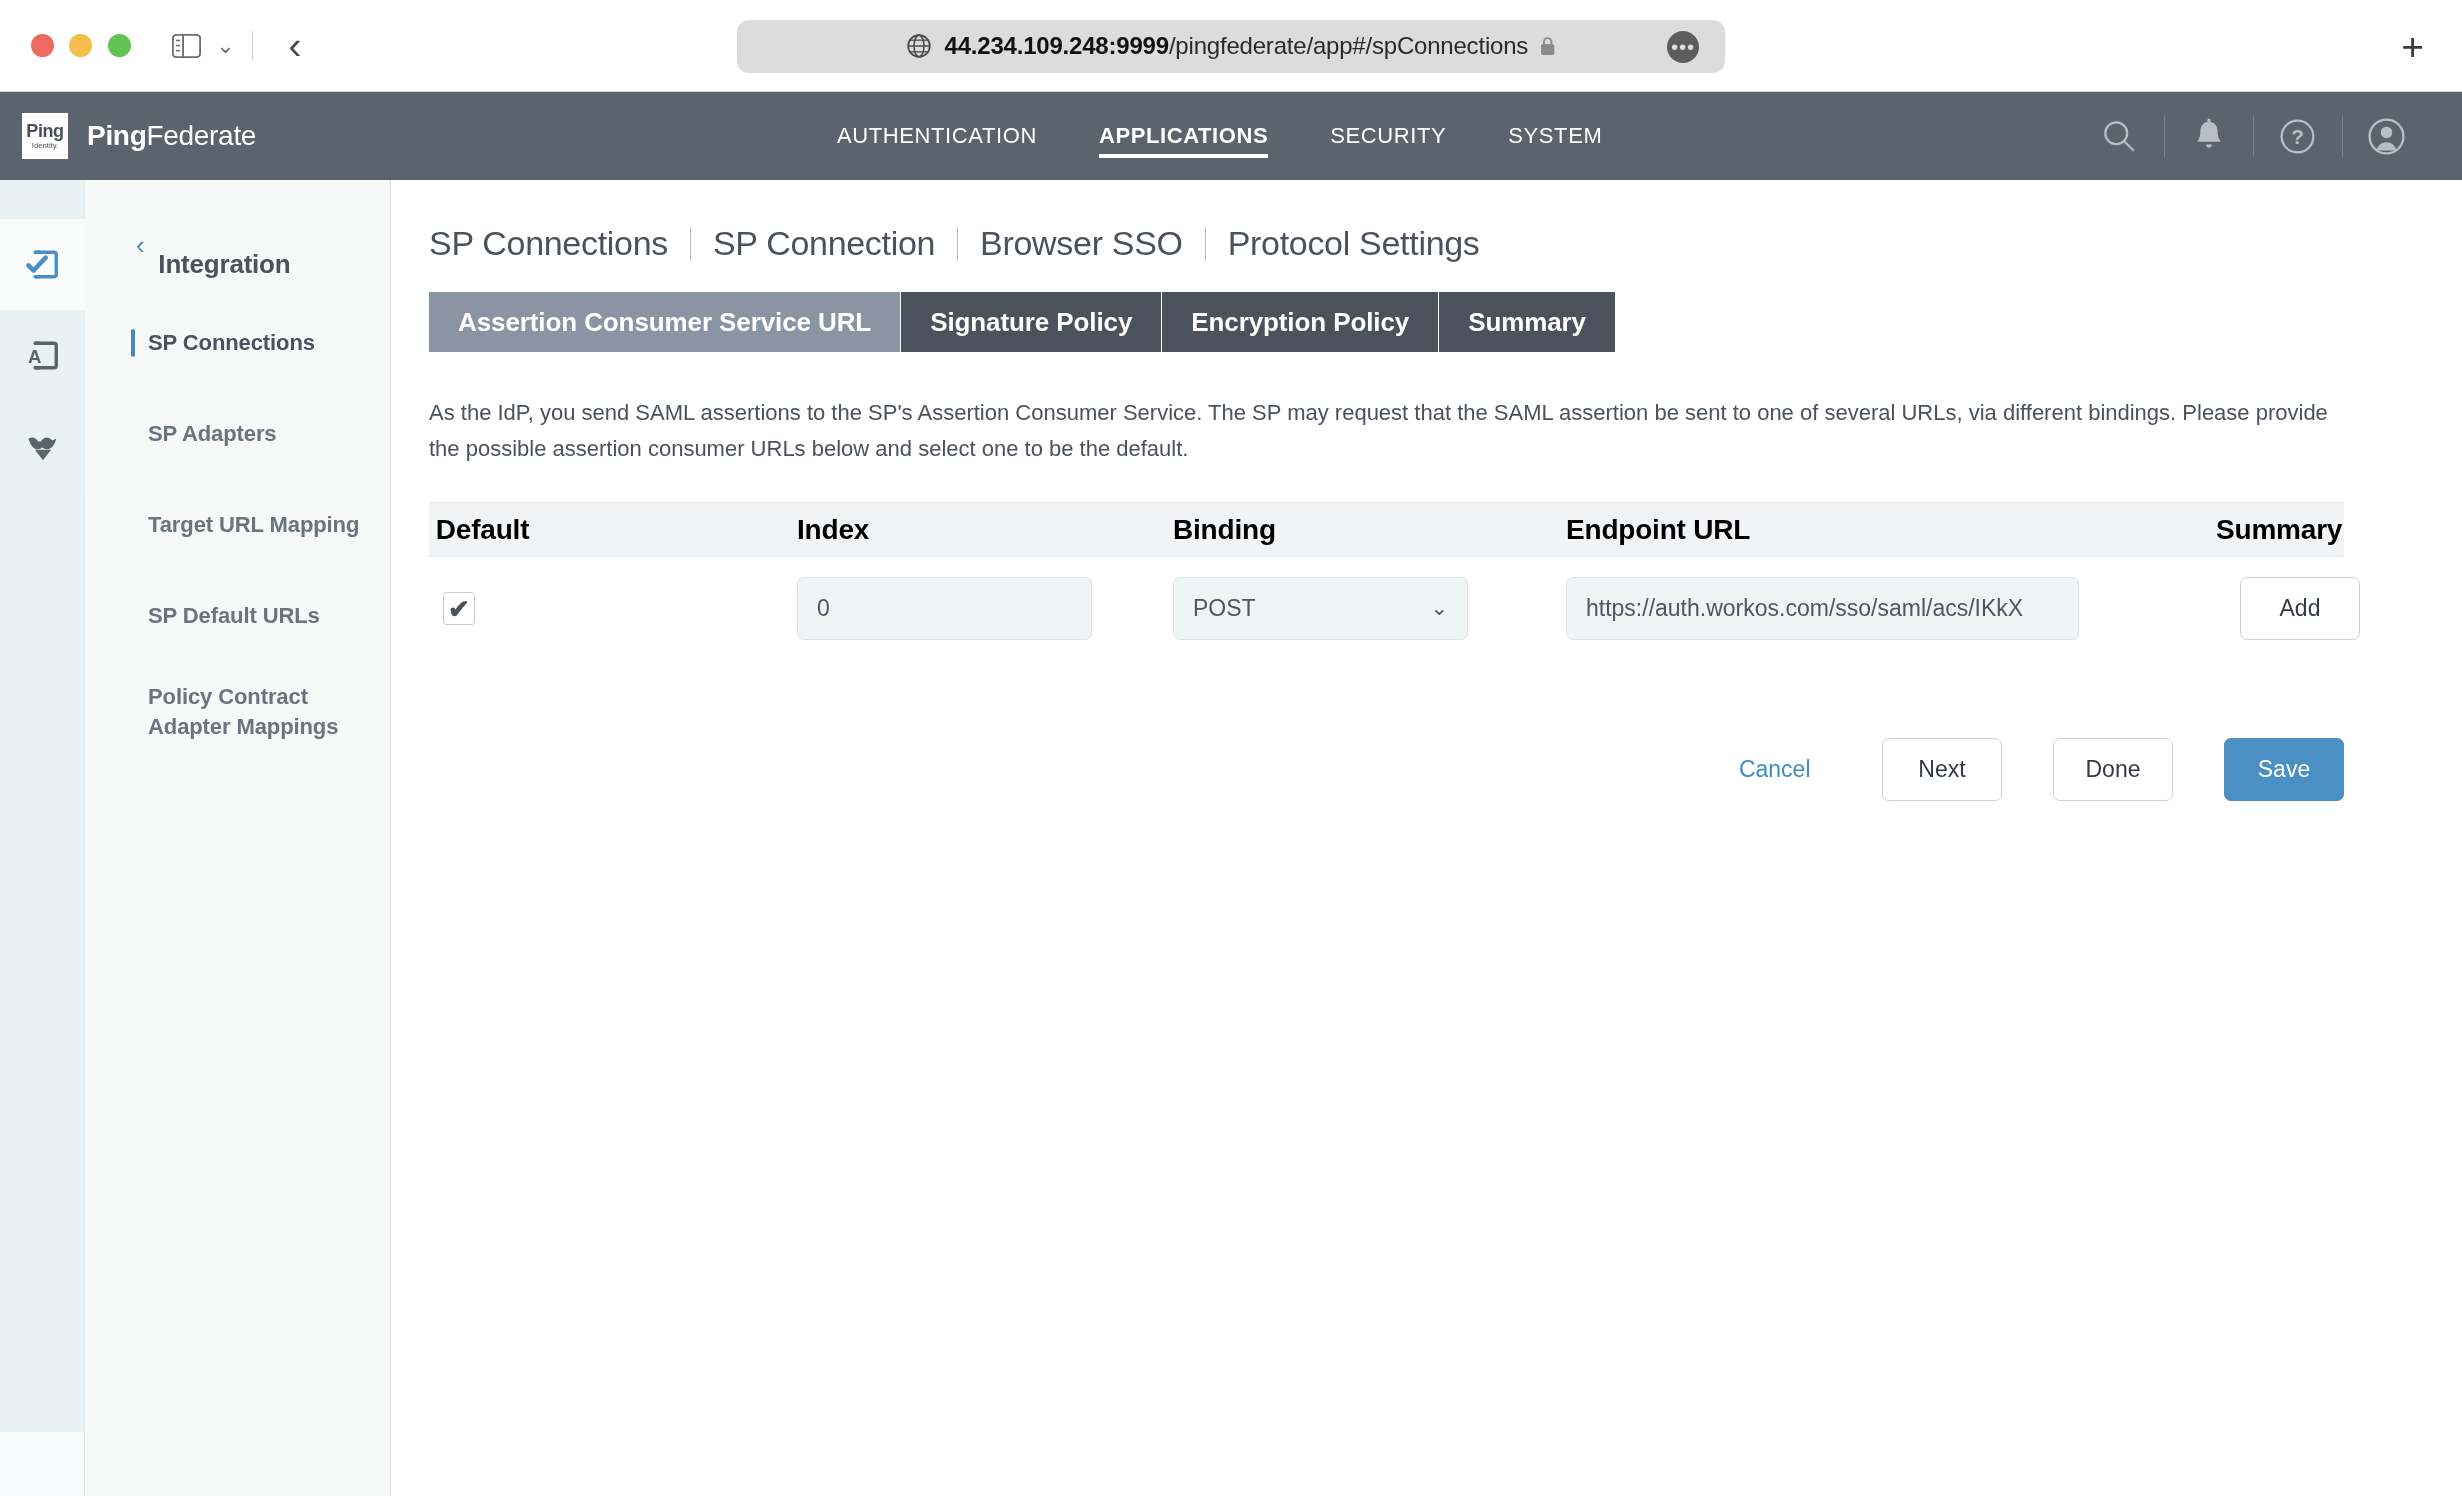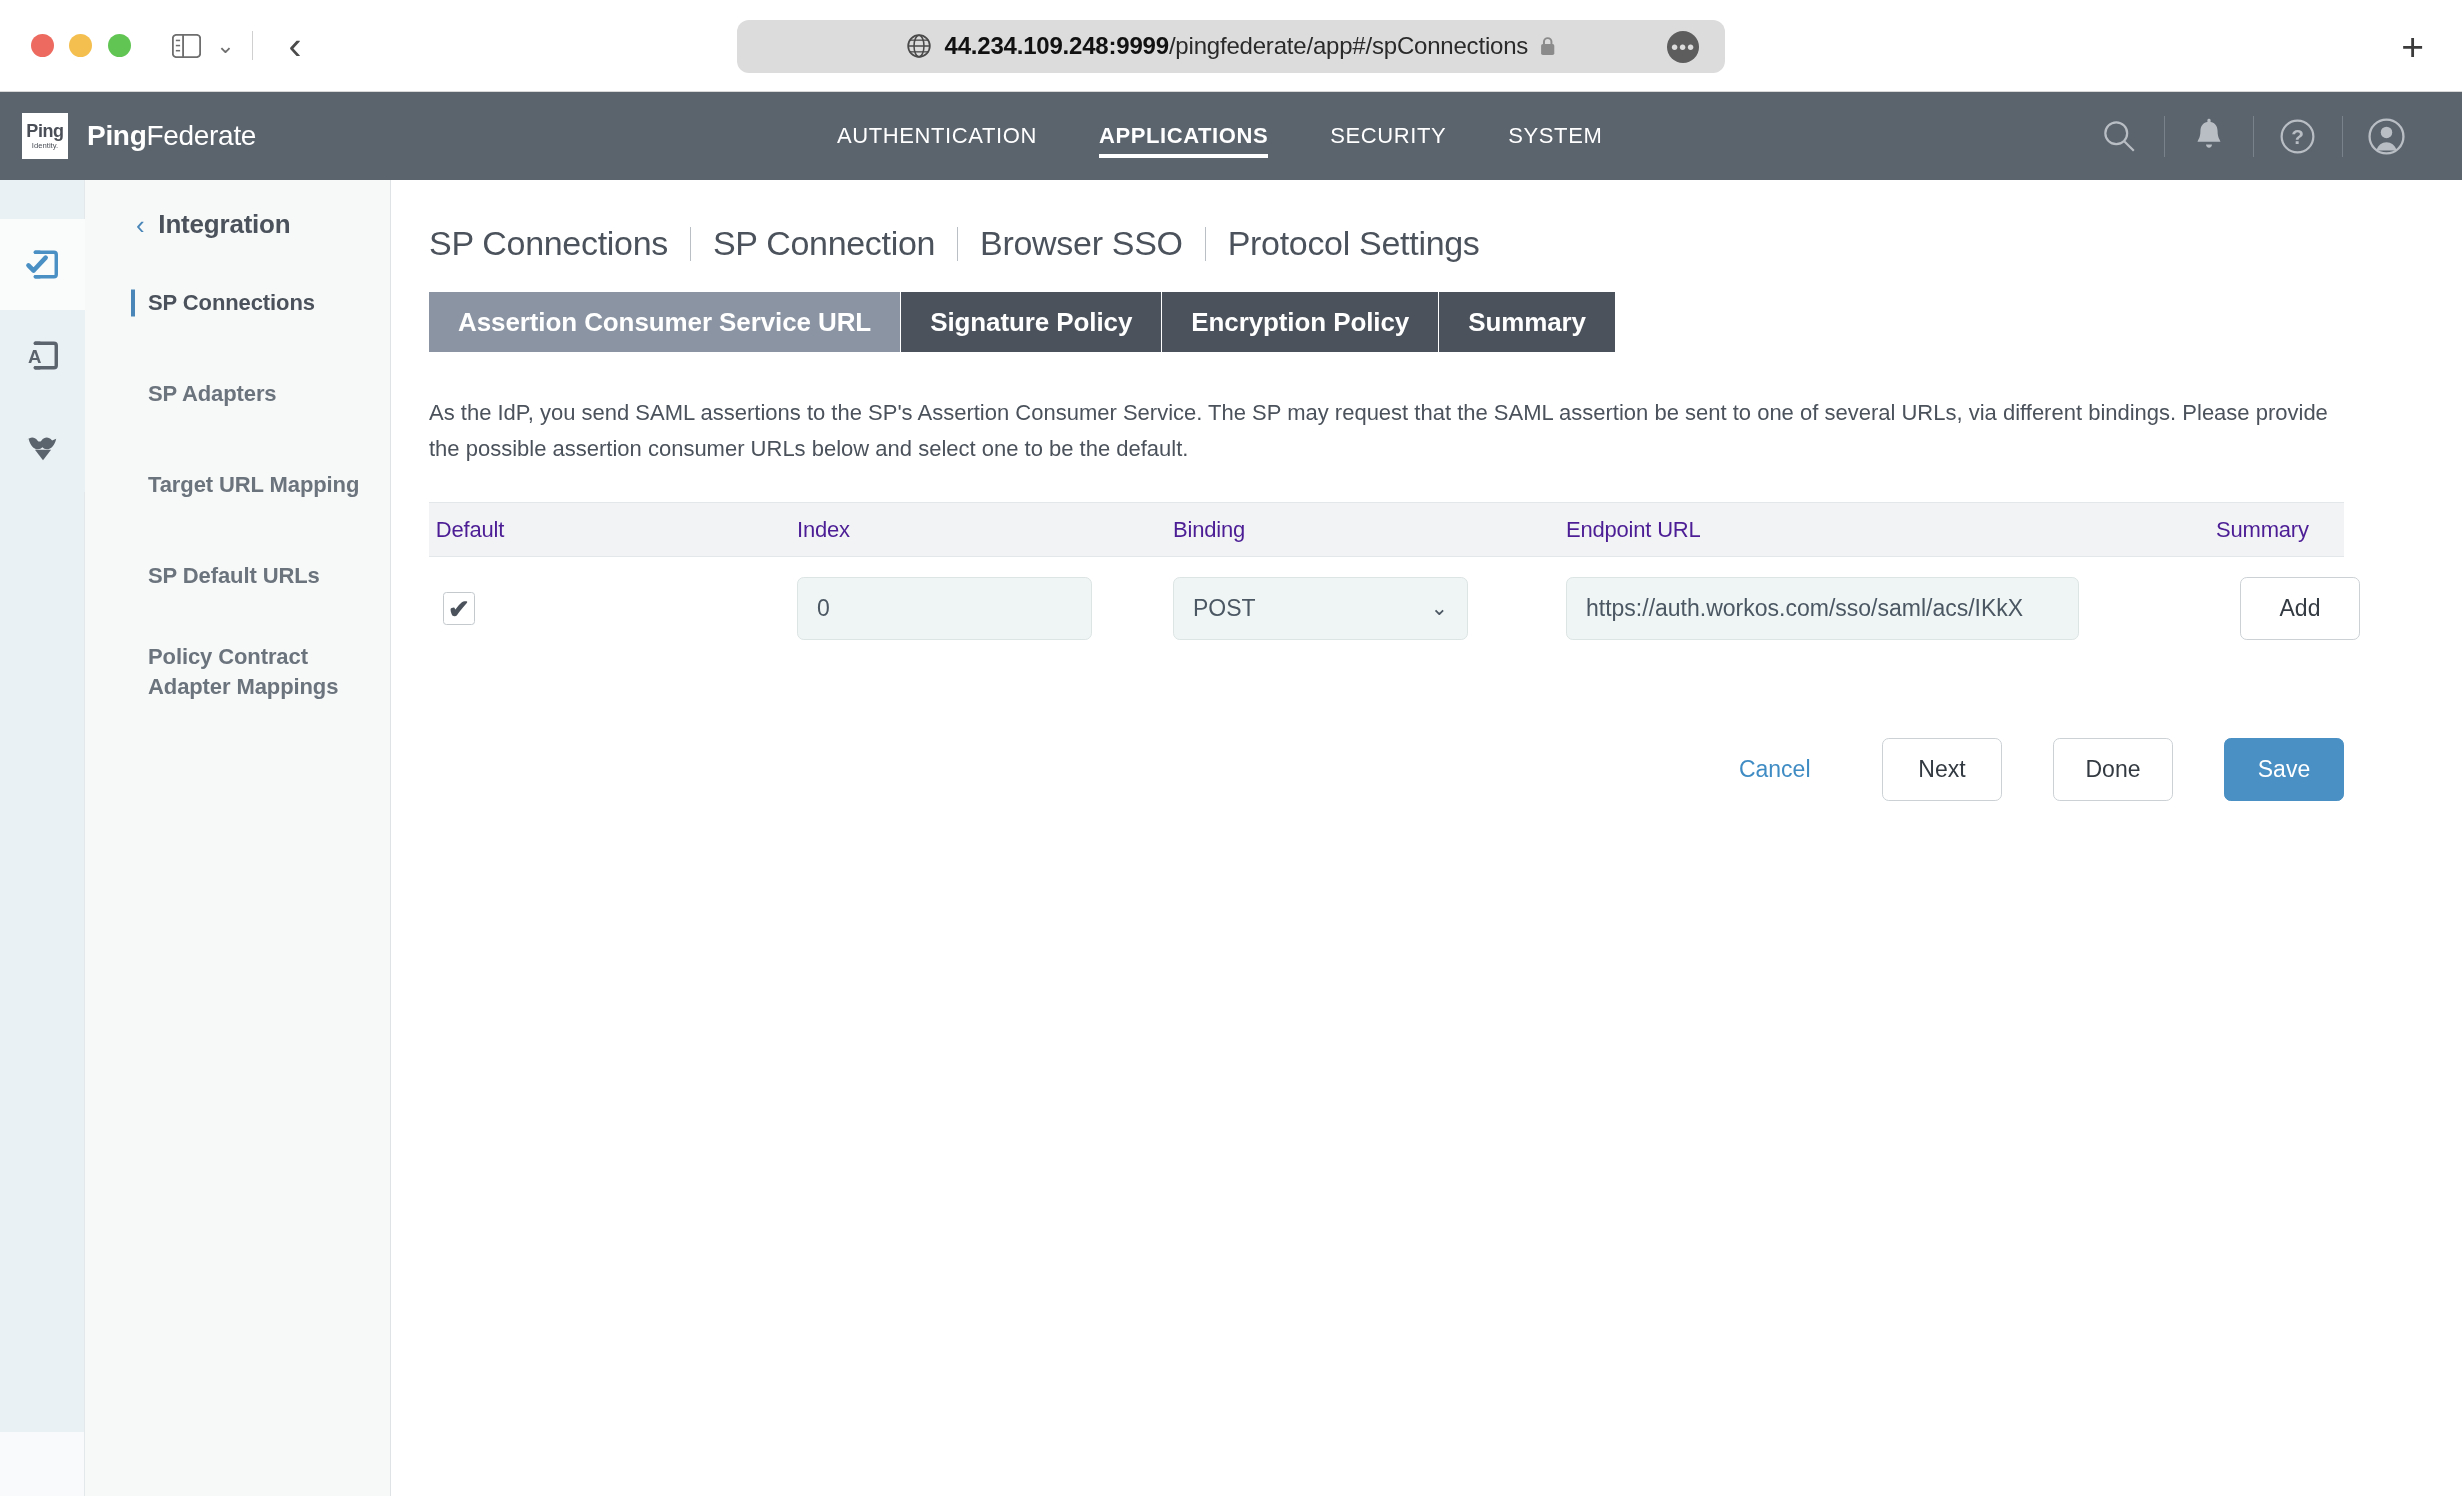--- a/index.html
+++ b/index.html
@@ -132,21 +132,21 @@
     width: 306px; background: #f7f8f8;
     border-right: 0.9px solid #dfe3e6;
     flex: 0 0 306px;
     padding-top: 29px;
   }
   .nav-back {
     display: flex; align-items: center; gap: 13.7px;
     padding-left: 51px; margin-bottom: 38px; cursor: pointer;
   }
   .nav-back .chev { color: #4a87b8; font-size: 26px; line-height: 1; font-weight: 400; }
-  .nav-back .label { color: #4b525b; font-size: 26px; font-weight: 700; letter-spacing: -0.2px; }
+  .nav-back .label { color: #4b525b; font-size: 26px; font-weight: 700; letter-spacing: -0.2px; margin-top: 40px; }
 
   .nav-item {
     position: relative;
     padding: 0 29px 0 63px;
     min-height: 50px;
     display: flex; align-items: center;
     color: #6b737d; font-size: 22px; font-weight: 700;
     letter-spacing: -0.1px; line-height: 1.38;
     margin-bottom: 41px; cursor: pointer;
   }
@@ -189,21 +189,21 @@
     max-width: 1932px;
   }
 
   .table { margin-top: 36px; width: 1915px; }
   .thead {
     display: flex; align-items: center;
     height: 55px; background: #f1f3f5;
     border-top: 0.9px solid #e4e7ea; border-bottom: 0.9px solid #e4e7ea;
   }
   .th {
-    color: #4c1d95; font-size: 22px; font-weight: 400;
+    color: #000000; font-size: 28px; font-weight: 700;
     letter-spacing: -0.2px;
   }
   .col-default { width: 368px; padding-left: 6.8px; }
   .col-index   { width: 376px; }
   .col-binding { width: 393px; }
   .col-url     { width: 650px; }
   .col-action  { width: 128px; }
 
   .trow { display: flex; align-items: center; height: 89px; margin-top: 6.8px; }
 

